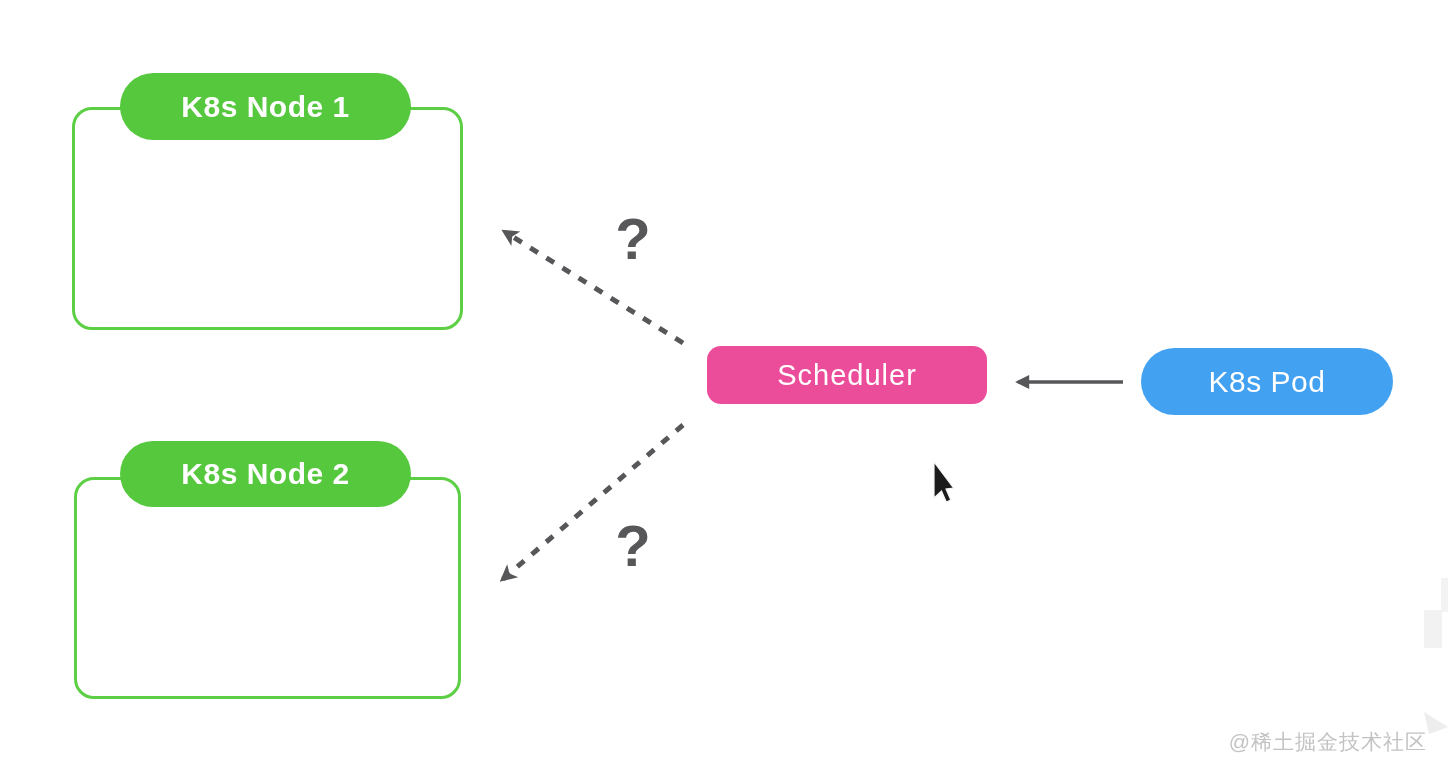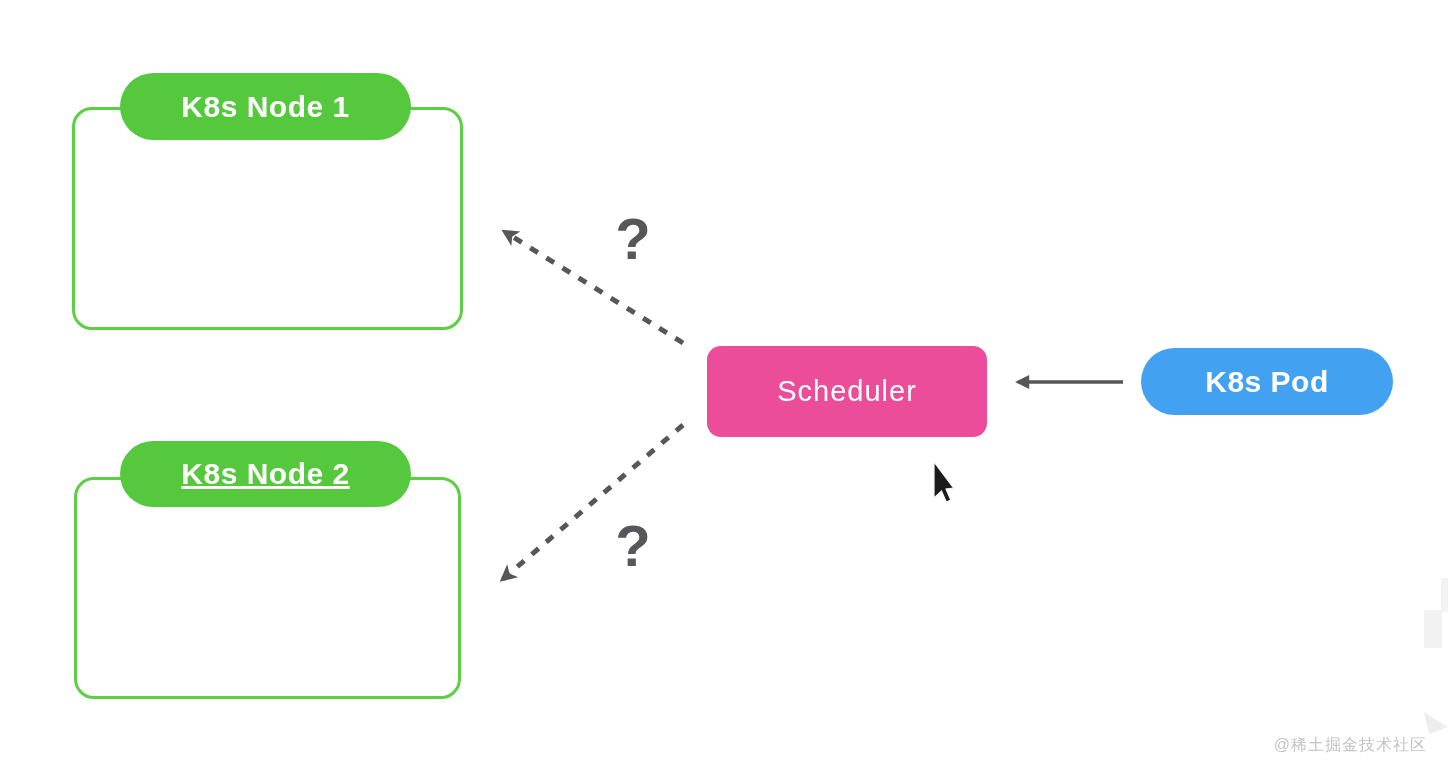--- a/index.html
+++ b/index.html
@@ -39,28 +39,28 @@
     color: #ffffff;
     font-size: 30px;
     font-weight: 700;
     display: flex;
     align-items: center;
     justify-content: center;
     letter-spacing: 0.5px;
     text-align: right;
   }
   .node-pill.n1 { left: 120px; top: 73px;  width: 291px; height: 67px; }
-  .node-pill.n2 { left: 120px; top: 441px; width: 291px; height: 66px; text-decoration: underline; }
+  .node-pill.n2 { left: 120px; top: 441px; width: 291px; height: 66px; }
   
   .scheduler {
     position: absolute;
     left: 707px;
     top: 346px;
     width: 280px;
-    height: 91px;
+    height: 58px;
     background: #ec4d9b;
     border-radius: 14px;
     color: #ffffff;
     font-size: 29px;
     font-weight: 400;
     letter-spacing: 1px;
     display: flex;
     align-items: center;
     justify-content: center;
   }
@@ -68,21 +68,21 @@
   .pod {
     position: absolute;
     left: 1141px;
     top: 348px;
     width: 252px;
     height: 67px;
     background: #42a1f0;
     border-radius: 34px;
     color: #ffffff;
     font-size: 30px;
-    font-weight: 700;
+    font-weight: 400;
     letter-spacing: 0.5px;
     display: flex;
     align-items: center;
     justify-content: center;
   }
   
   .qmark {
     position: absolute;
     width: 60px;
     height: 70px;
@@ -93,21 +93,21 @@
     line-height: 66px;
   }
   .qmark.top    { left: 603px; top: 206px; }
   .qmark.bottom { left: 603px; top: 513px; }
   
   .watermark {
     position: absolute;
     right: 21px;
     bottom: 16px;
     color: #c3c3c3;
-    font-size: 16px;
+    font-size: 21px;
     letter-spacing: 1px;
   }
   
   .scroll-remnant {
     position: absolute;
     left: 1424px;
     top: 610px;
     width: 18px;
     height: 38px;
     background: #f2f2f2;

